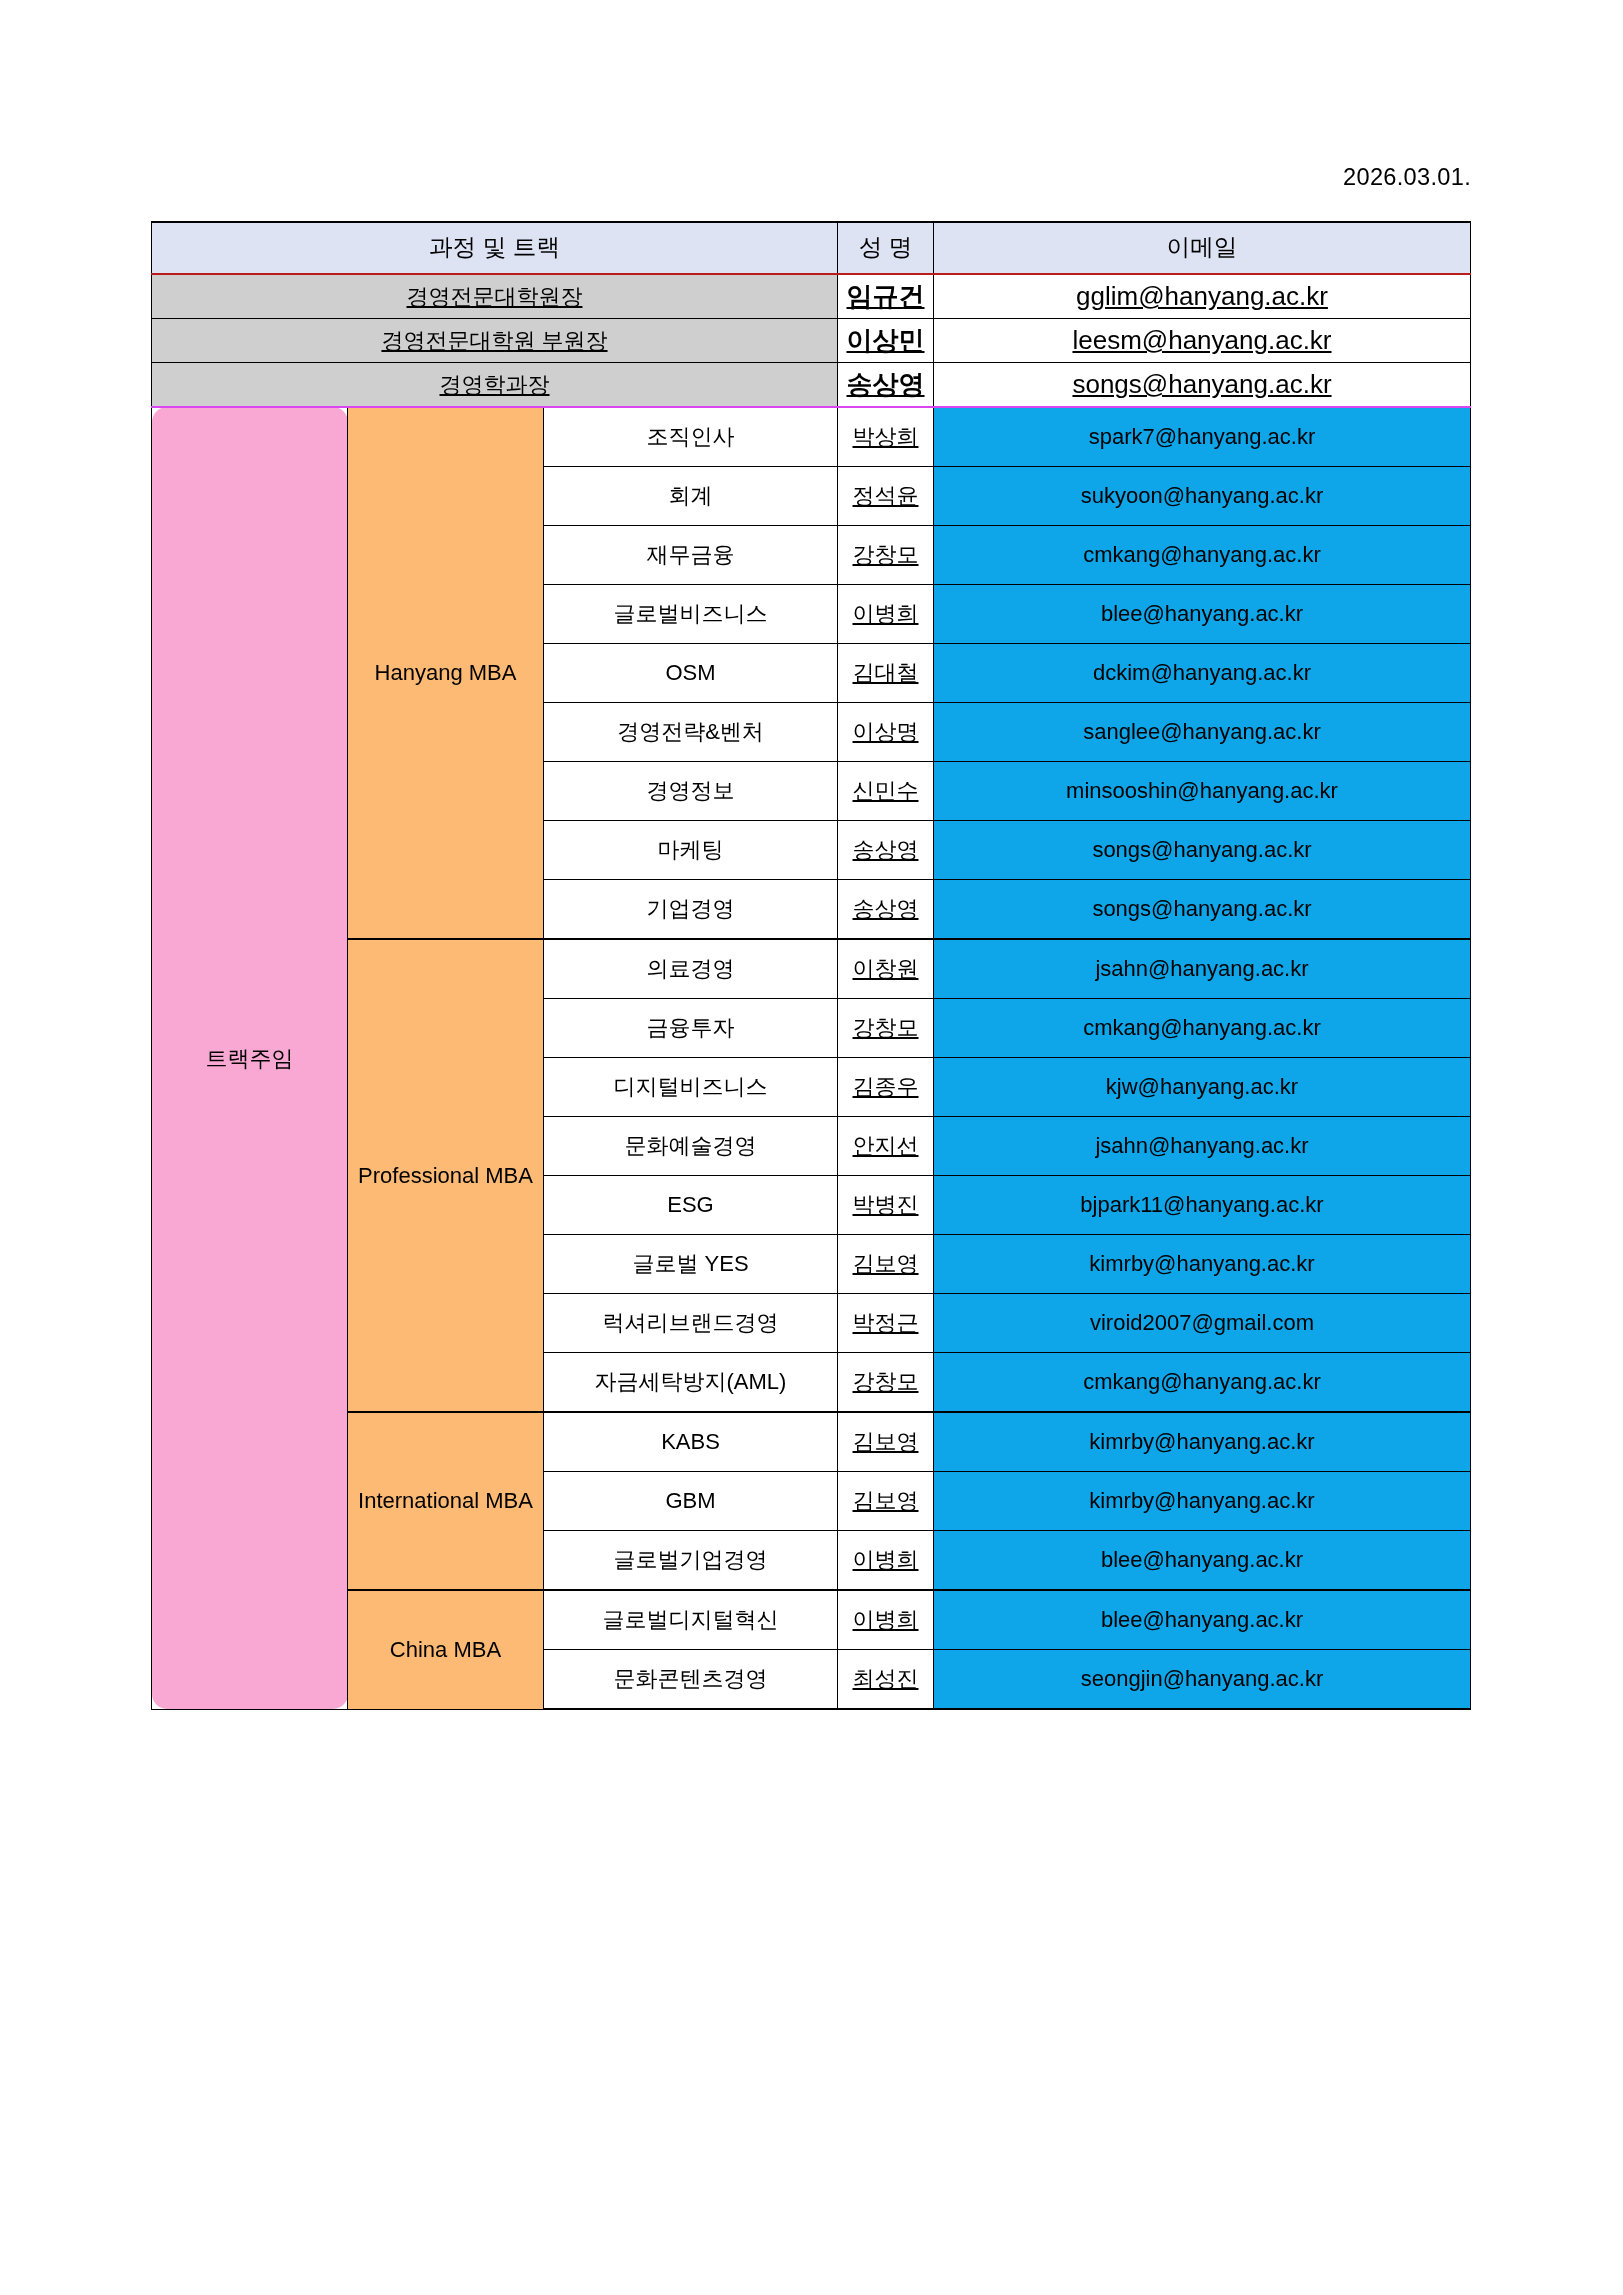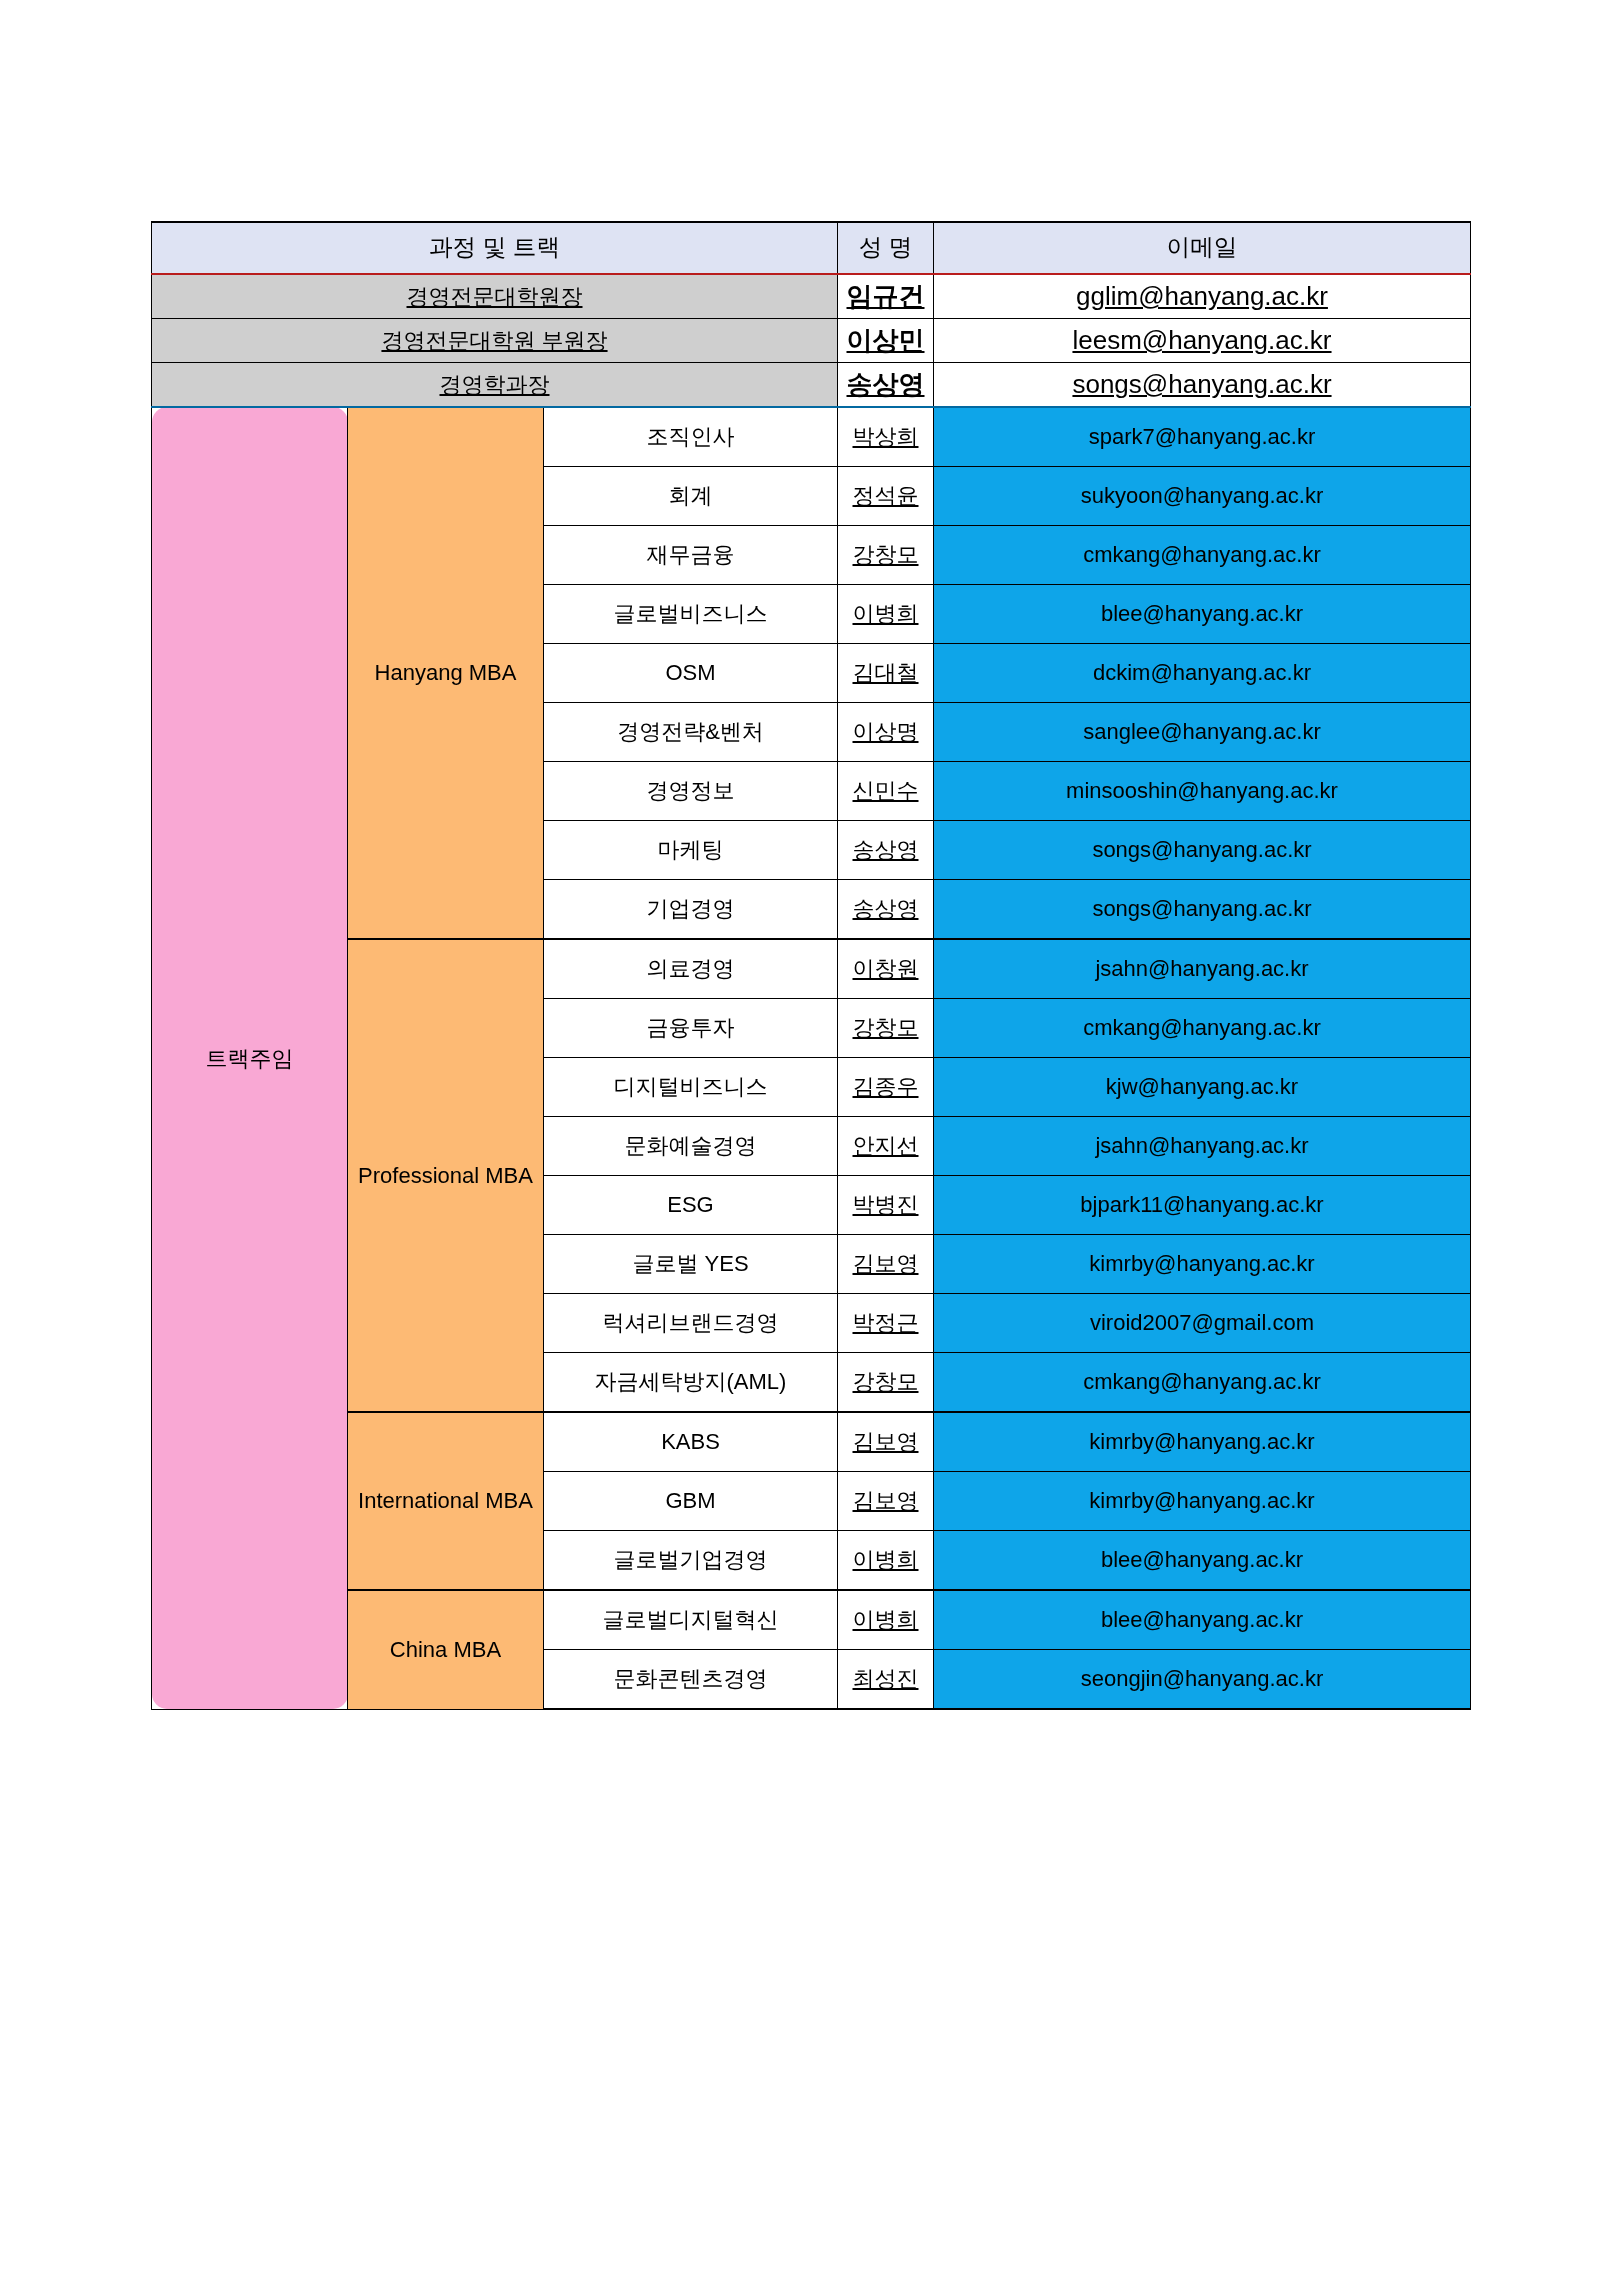--- a/index.html
+++ b/index.html
@@ -80,21 +80,21 @@
     height: 43px;
     font-size: 22px;
     text-decoration: underline;
   }
   .officer td.oname,
   .officer td.oemail {
     background: #ffffff;
     font-size: 26px;
   }
   .officer td.oname { font-weight: bold; }
-  tr.officer.last td { border-bottom: 2px solid #0369a1; }
+  tr.officer.last td { border-bottom: 2px solid #d946ef; }
 
   
   .lead-cell {
     background: #f9a8d4;
     font-size: 22px;
     border-radius: 15px;
   }
   .group-cell {
     background: #fdba74;
     font-size: 21.6px;
@@ -122,20 +122,21 @@
   }
   tr.table-last td {
     border-bottom: 2.6px solid #000;
   }
 </style>
 </head>
 <body>
 
 <div class="page">
 
+  <div class="date-line">2026.03.01.</div>
 
   <table class="roster-table">
     <colgroup>
       <col class="c-lead">
       <col class="c-group">
       <col class="c-track">
       <col class="c-name">
       <col class="c-email">
     </colgroup>
     <thead>

